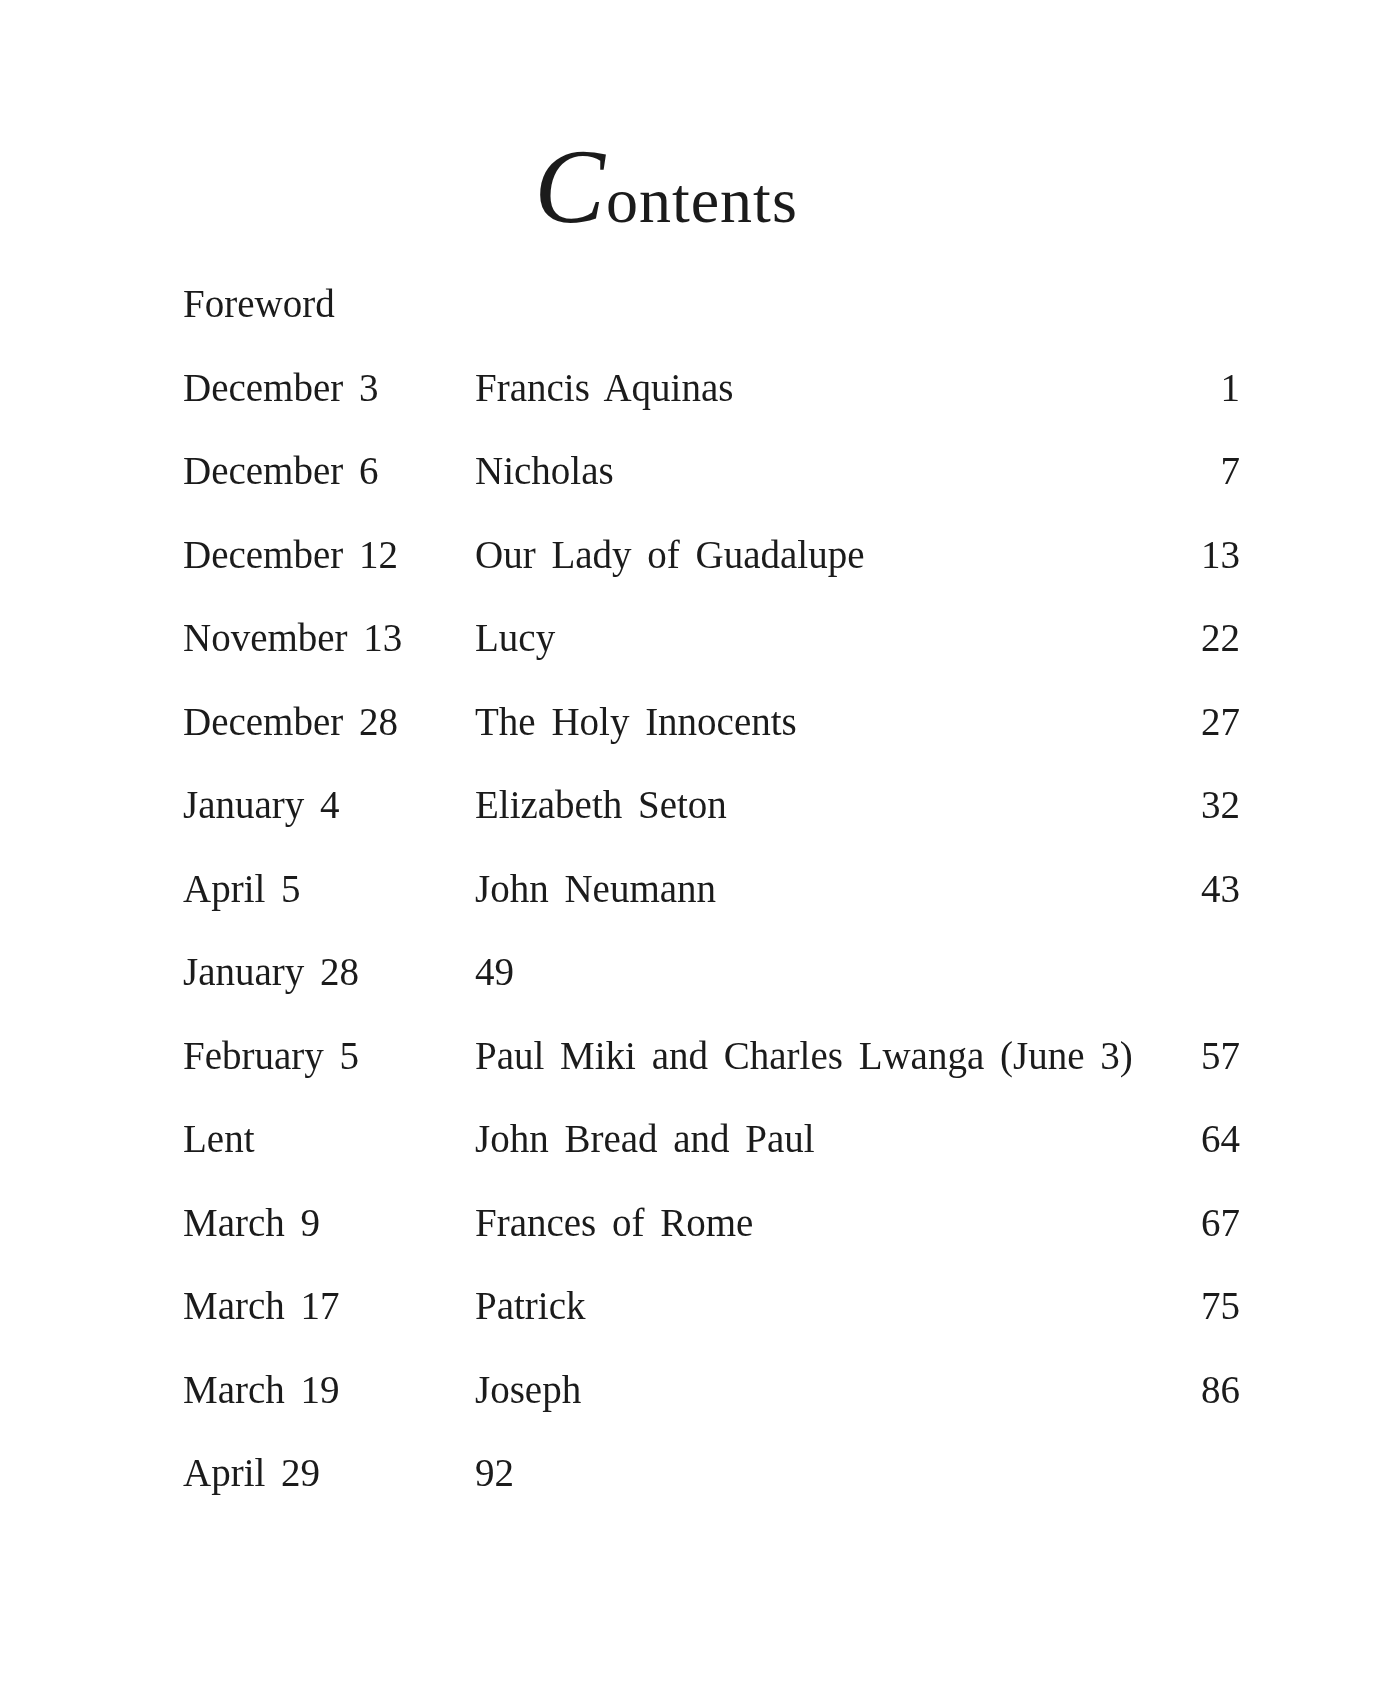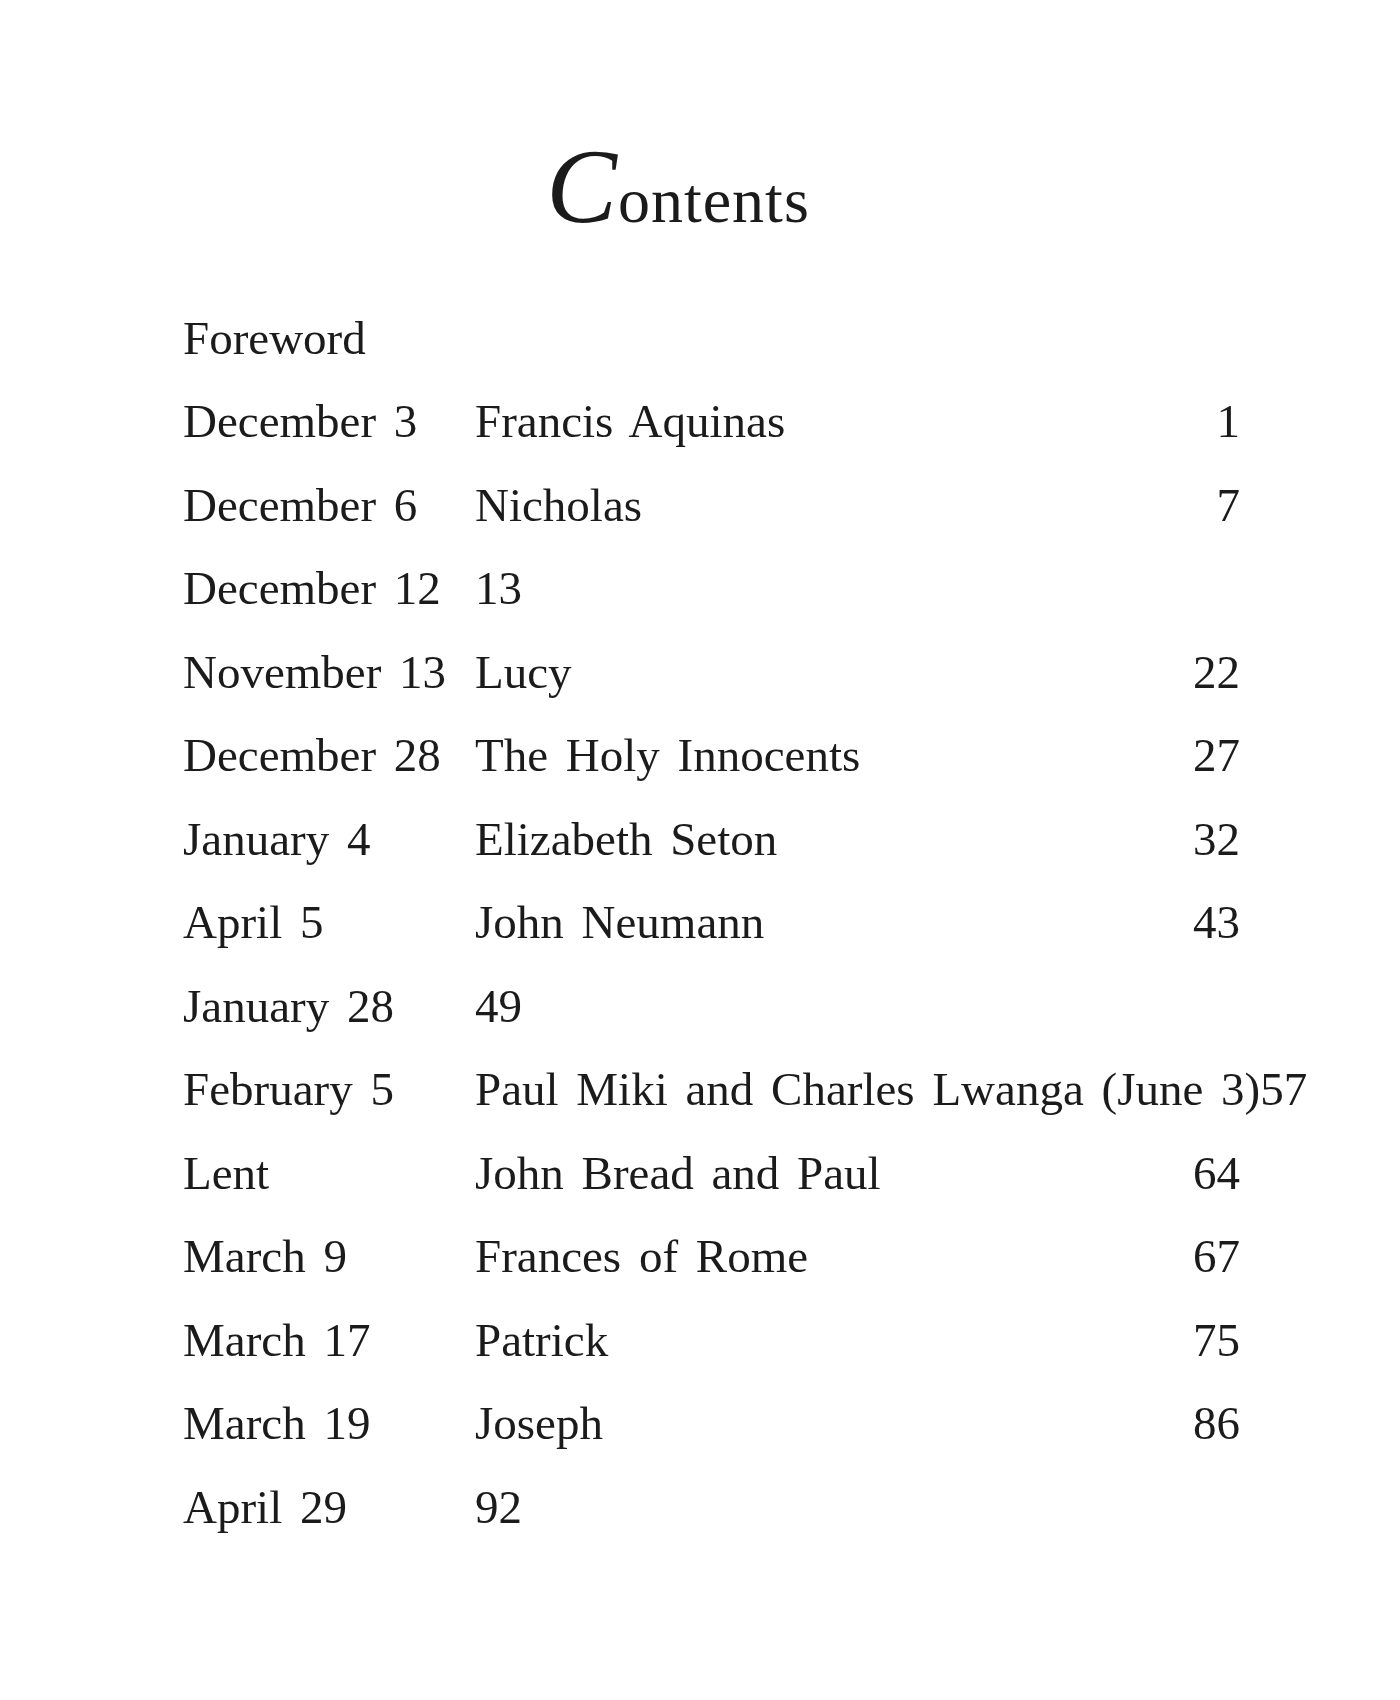--- a/index.html
+++ b/index.html
@@ -10,21 +10,21 @@
     height: 1700px;
     background: #ffffff;
     color: #1b1b1b;
     font-family: "Liberation Serif", "DejaVu Serif", serif;
     overflow: hidden;
   }
 
   .title {
     position: absolute;
     top: 134px;
-    left: 12px;
+    left: 0;
     width: 1332px;
     text-align: center;
     white-space: nowrap;
   }
   .title-initial {
     font-style: italic;
     font-size: 106px;
     line-height: 1;
     letter-spacing: 1px;
   }
@@ -35,23 +35,23 @@
   }
 
   .toc {
     position: absolute;
     top: 281px;
     left: 183px;
     right: 160px;
   }
   .toc-row {
     display: flex;
-    align-items: flex-end;
+    align-items: flex-start;
     height: 83.5px;
-    font-size: 47px;
+    font-size: 39px;
     word-spacing: 6px;
     white-space: nowrap;
   }
   .toc-date { flex: 0 0 292px; }
   .toc-name { flex: 1 1 auto; }
   .toc-page { flex: 0 0 auto; text-align: right; }
 </style>
 </head>
 <body>
 
@@ -76,20 +76,21 @@
     </div>
 
     <div class="toc-row">
       <span class="toc-date">December 6</span>
       <span class="toc-name">Nicholas</span>
       <span class="toc-page">7</span>
     </div>
 
     <div class="toc-row">
       <span class="toc-date">December 12</span>
+      <span class="toc-name">Our Lady of Guadalupe</span>
       <span class="toc-page">13</span>
     </div>
 
     <div class="toc-row">
       <span class="toc-date">November 13</span>
       <span class="toc-name">Lucy</span>
       <span class="toc-page">22</span>
     </div>
 
     <div class="toc-row">

